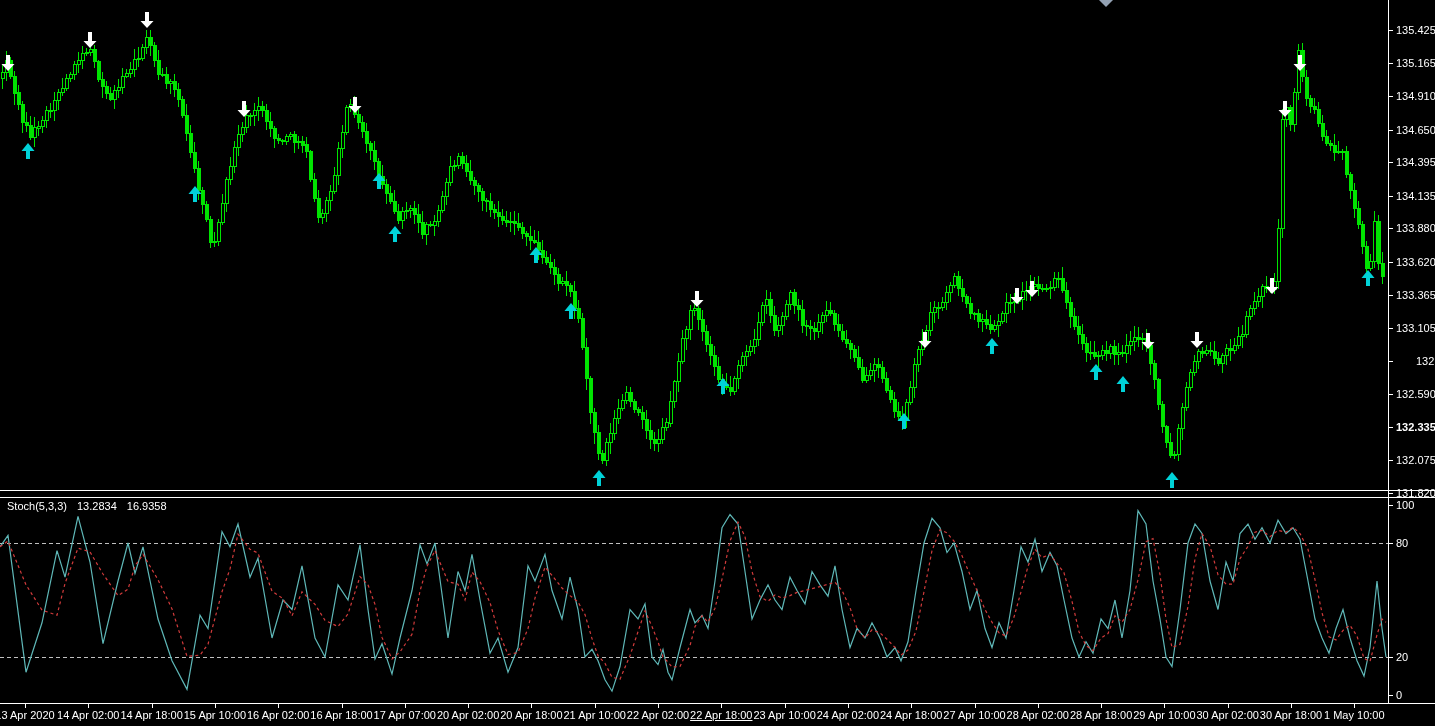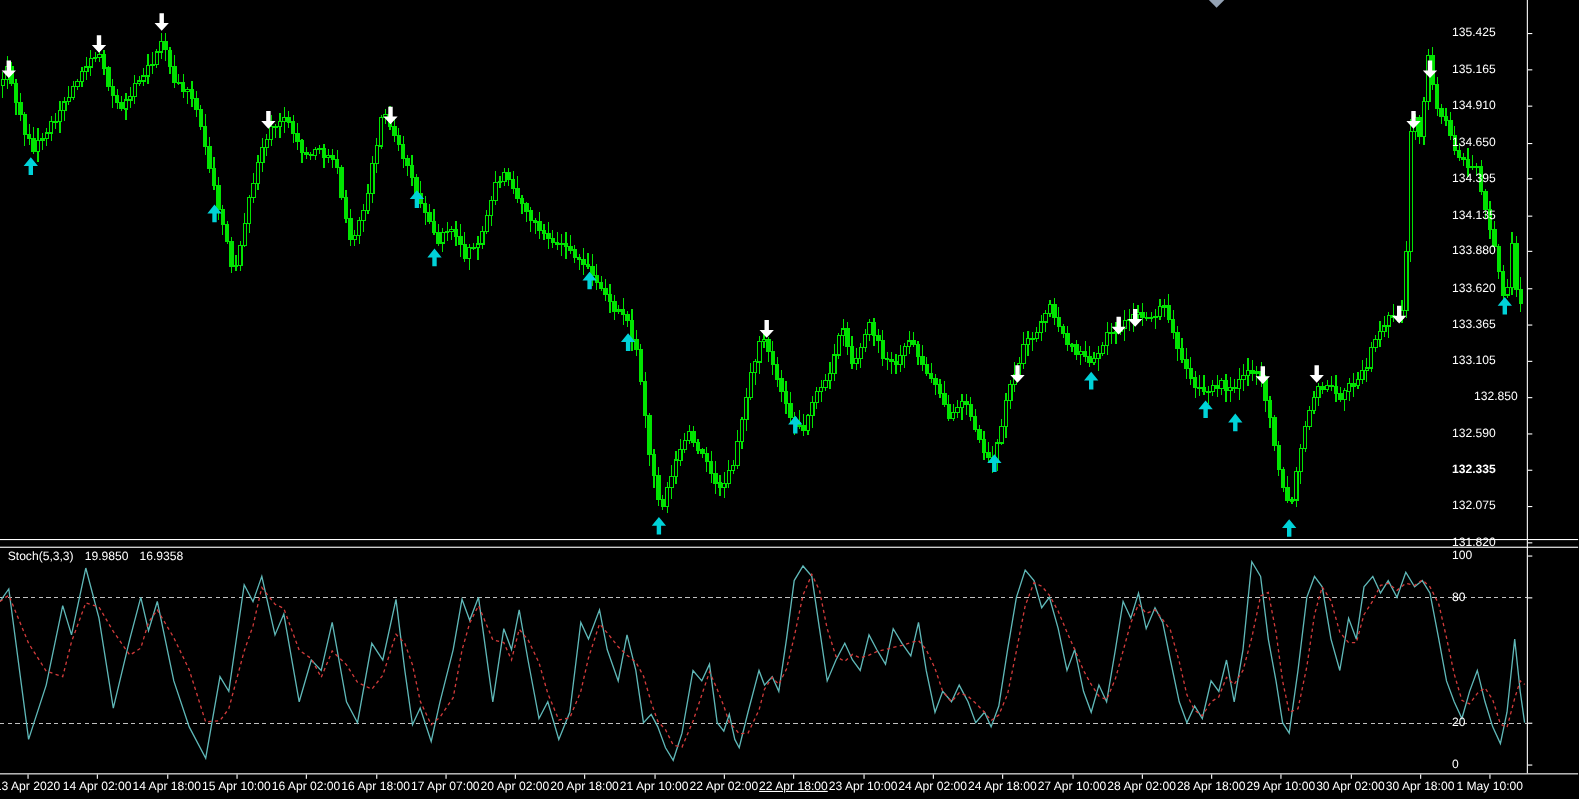--- a/index.html
+++ b/index.html
@@ -12,21 +12,21 @@
        border-top:6px solid #cfd6dd;margin-right:7px;margin-top:2px;cursor:pointer;}
   .hdr span{margin-right:9px;letter-spacing:0.3px;}
   .shift-marker{position:absolute;left:1099px;top:0;width:0;height:0;z-index:4;
        border-left:7px solid transparent;border-right:7px solid transparent;
        border-top:7px solid #94a2b4;}
   .sep{position:absolute;left:0;width:1435px;height:1px;background:#ffffff;z-index:3;cursor:row-resize;}
   .vaxis{position:absolute;left:1388px;top:0;width:1px;height:703px;background:#ffffff;z-index:3;}
   .haxis{position:absolute;left:0;top:703px;width:1435px;height:1px;background:#ffffff;z-index:3;}
   .ind-lbl{position:absolute;left:7px;top:500px;color:#fff;font-size:11px;z-index:5;}
   .ind-lbl span{margin-right:7px;}
-  .price-lbl,.stoch-lbl{position:absolute;left:1320px;color:#fff;font-size:11px;
+  .price-lbl,.stoch-lbl{position:absolute;left:1396px;color:#fff;font-size:11px;
        transform:translateY(-50%);white-space:nowrap;z-index:4;text-align:center;}
   .tick-h{position:absolute;left:1389px;width:4px;height:1px;background:#fff;z-index:4;}
   .time-lbl{position:absolute;top:709px;color:#fff;font-size:11px;transform:translateX(-50%);
        white-space:nowrap;z-index:4;}
   .tick-v{position:absolute;top:704px;width:1px;height:4px;background:#fff;z-index:4;}
   .plot{position:absolute;inset:0;cursor:crosshair;}
 </style>
 </head>
 <body>
 
@@ -765,21 +765,21 @@
           <polyline points="0,546.8 8,541.1 26,584.8 42,610.1 57,615.2 65,583.5 78,548.1 90,551.9 103,574.0 118,595.6 128,589.2 135,565.8 143,554.4 158,579.7 172,608.9 187,656.4 200,655.1 208,644.3 222,591.8 230,569.0 238,534.1 250,549.3 258,553.1 272,591.1 283,598.7 292,615.8 302,591.8 315,604.4 325,620.3 338,626.6 348,613.9 360,576.6 368,584.8 375,604.4 382,637.4 392,658.9 400,651.9 412,634.2 420,591.1 427,566.4 435,550.6 448,581.6 458,584.2 465,600.0 472,572.1 480,581.6 490,602.5 498,630.4 508,654.5 518,652.6 528,628.5 535,598.1 545,567.1 552,575.3 562,588.0 570,595.6 578,601.9 585,614.6 592,638.6 598,655.7 605,663.3 612,677.3 620,679.2 630,655.7 638,631.7 645,610.8 652,626.6 658,641.8 663,657.0 668,662.1 672,667.1 680,666.5 690,645.6 695,626.6 702,615.8 708,622.2 715,608.2 722,579.1 730,541.1 738,522.1 745,536.7 752,571.5 760,596.8 768,601.3 775,594.9 782,598.1 790,595.6 797,592.4 805,590.5 812,588.6 820,586.7 828,584.2 835,582.3 842,590.5 850,607.6 857,628.5 865,638.0 872,629.8 880,632.9 887,639.3 895,647.5 901,655.1 908,650.0 916,631.0 924,591.8 932,550.6 940,529.7 947,532.9 954,541.1 962,555.7 970,574.7 977,590.5 985,609.5 992,622.2 999,632.9 1006,636.1 1014,617.1 1021,591.8 1028,566.4 1035,549.3 1042,557.6 1050,554.4 1057,563.3 1064,572.8 1072,601.3 1079,631.7 1086,645.6 1093,650.7 1101,638.0 1108,633.6 1115,615.8 1122,622.2 1130,609.5 1138,579.7 1146,541.7 1153,538.6 1160,574.7 1166,619.0 1172,647.5 1180,644.3 1188,606.3 1195,558.8 1202,533.5 1210,546.2 1218,574.7 1226,584.2 1233,584.2 1240,558.8 1248,546.2 1255,532.2 1262,530.3 1270,536.7 1278,530.3 1286,532.2 1293,527.2 1300,533.5 1308,549.3 1315,579.7 1322,612.7 1329,636.7 1336,639.9 1343,630.4 1350,625.3 1357,636.1 1364,658.3 1370,661.4 1377,634.8 1382,619.0 1386,622.2" fill="none" stroke="#d23b3b" stroke-width="1.2" stroke-dasharray="3 3"></polyline>
         </g>
       </svg>
   </div>
 
 
   <div class="shift-marker"></div>
 
   <div class="ind-lbl">
     <span>Stoch(5,3,3)</span>
-    <span>19.9850</span>
+    <span>13.2834</span>
     <span>16.9358</span>
   </div>
 
   <div class="sep" id="sep1" style="top: 490px;"></div>
   <div class="sep" id="sep2" style="top: 497px;"></div>
   <div class="vaxis"></div>
   <div class="haxis"></div>
 
   <div id="price-axis">
       <div class="price-lbl" style="top: 30px;">135.425</div>

